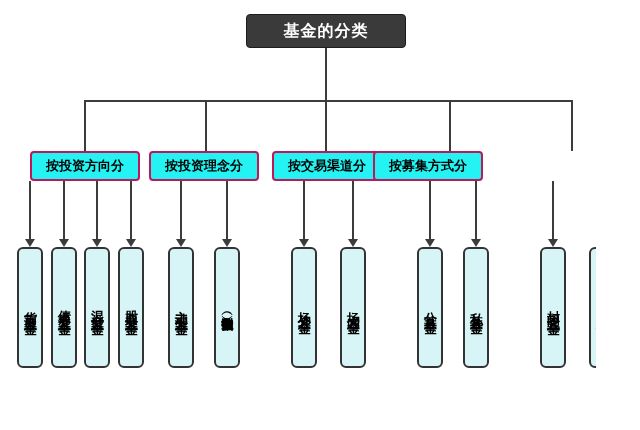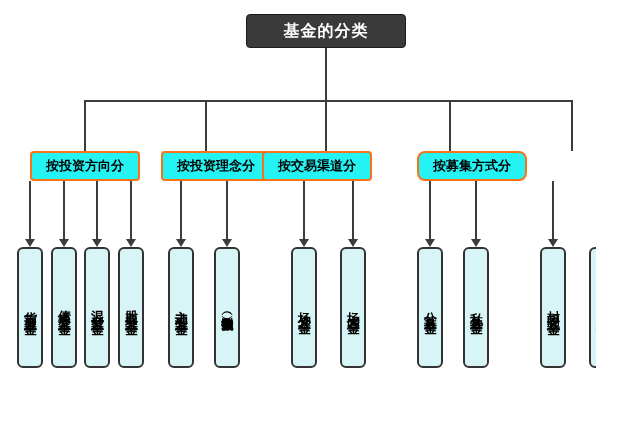--- a/index.html
+++ b/index.html
@@ -21,21 +21,21 @@
   .hline{height:2px;}
   
   .arrowhead{
     position:absolute;width:0;height:0;
     border-left:5px solid transparent;border-right:5px solid transparent;
     border-top:8px solid var(--line,#3c3c3c);
   }
   
   .l2{
     position:absolute;top:151px;height:30px;width:110px;
-    background:var(--accent,#25f2f2);border:2px solid #f97316;border-radius:4px;
+    background:var(--accent,#25f2f2);border:2px solid #be185d;border-radius:4px;
     display:flex;align-items:center;justify-content:center;
     font-size:13px;font-weight:bold;color:#000;box-sizing:border-box;
   }
   
   .leaf{
     position:absolute;top:247px;width:26px;height:121px;
     background:var(--leaf-bg,#d7f4f6);border:2px solid #333;border-radius:6px;
     box-sizing:border-box;
     display:flex;align-items:center;justify-content:center;
     writing-mode:vertical-rl;text-orientation:mixed;
@@ -57,23 +57,23 @@
 
   <div class="line vline" style="left:325px;top:48px;height:53px;"></div>
   <div class="line hline" style="left:84px;top:100px;width:489px;"></div>
   <div class="line vline" style="left:84px;top:100px;height:51px;"></div>
   <div class="line vline" style="left:205px;top:100px;height:51px;"></div>
   <div class="line vline" style="left:325px;top:100px;height:51px;"></div>
   <div class="line vline" style="left:449px;top:100px;height:51px;"></div>
   <div class="line vline" style="left:571px;top:100px;height:51px;"></div>
 
   <div class="l2" style="left:30px;">按投资方向分</div>
-  <div class="l2" style="left:161px;">按投资理念分</div>
-  <div class="l2" style="left:262px;">按交易渠道分</div>
-  <div class="l2" style="left:417px;border-radius:8px;">按募集方式分</div>
+  <div class="l2" style="left:149px;">按投资理念分</div>
+  <div class="l2" style="left:272px;">按交易渠道分</div>
+  <div class="l2" style="left:373px;">按募集方式分</div>
 
   <div class="line vline" style="left:29px;top:181px;height:58px;"></div>
   <div class="arrowhead" style="left:25px;top:239px;"></div>
   <div class="line vline" style="left:63px;top:181px;height:58px;"></div>
   <div class="arrowhead" style="left:59px;top:239px;"></div>
   <div class="line vline" style="left:96px;top:181px;height:58px;"></div>
   <div class="arrowhead" style="left:92px;top:239px;"></div>
   <div class="line vline" style="left:130px;top:181px;height:58px;"></div>
   <div class="arrowhead" style="left:126px;top:239px;"></div>
 

